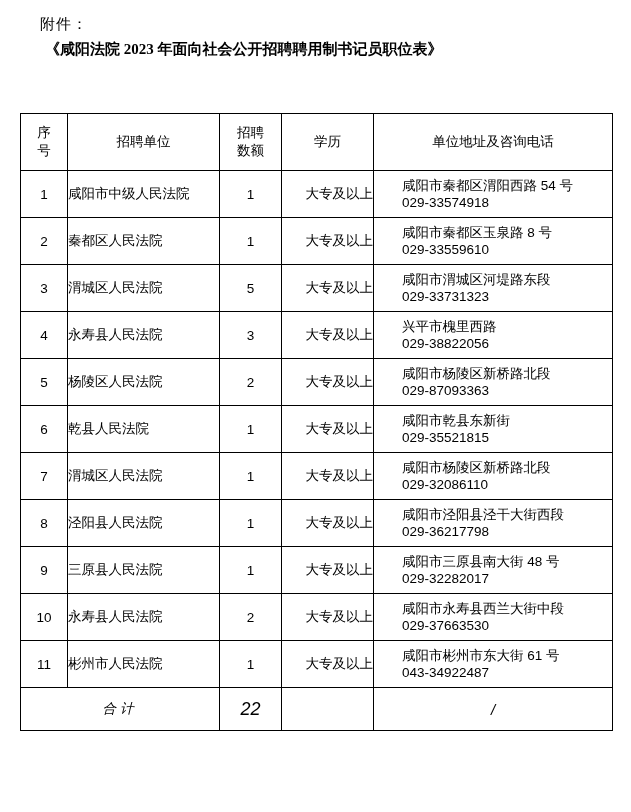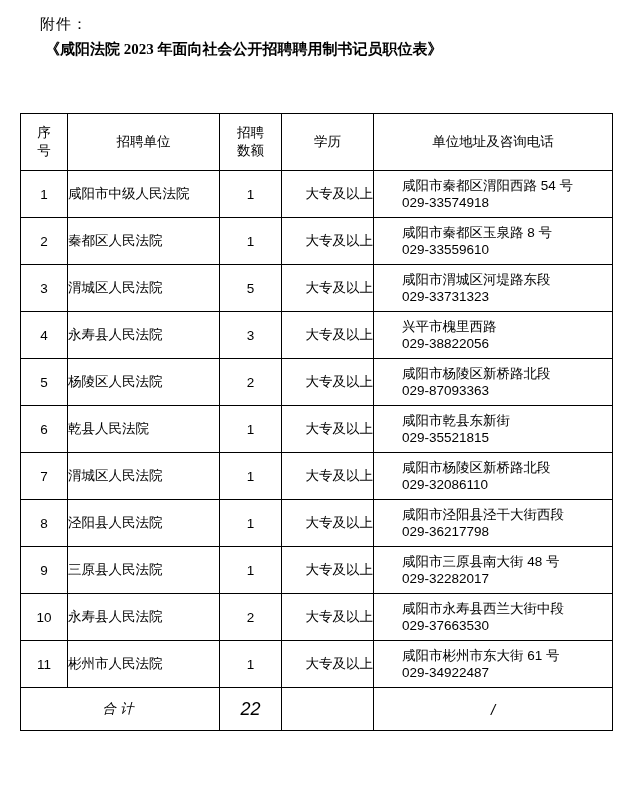--- a/index.html
+++ b/index.html
@@ -257,21 +257,21 @@
             <span class="line2">029-37663530</span>
           </td>
         </tr>
         <tr>
           <td class="seq">11</td>
           <td class="unit">彬州市人民法院</td>
           <td class="num">1</td>
           <td class="edu">大专及以上</td>
           <td class="addr">
             <span class="line1">咸阳市彬州市东大街 61 号</span>
-            <span class="line2">029-34922487</span>
+            <span class="line2">043-34922487</span>
           </td>
         </tr>
       </tbody>
       <tfoot>
         <tr>
           <td class="total-label" colspan="2">合计</td>
           <td class="total-num">22</td>
           <td></td>
           <td class="slash">/</td>
         </tr>

